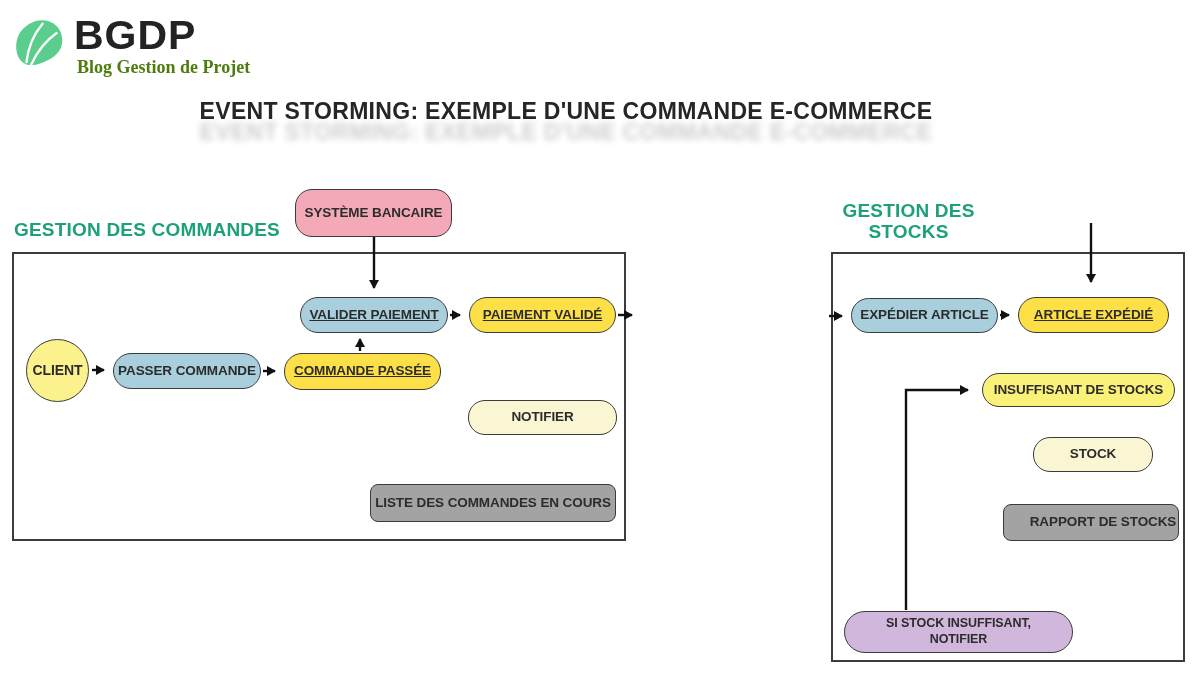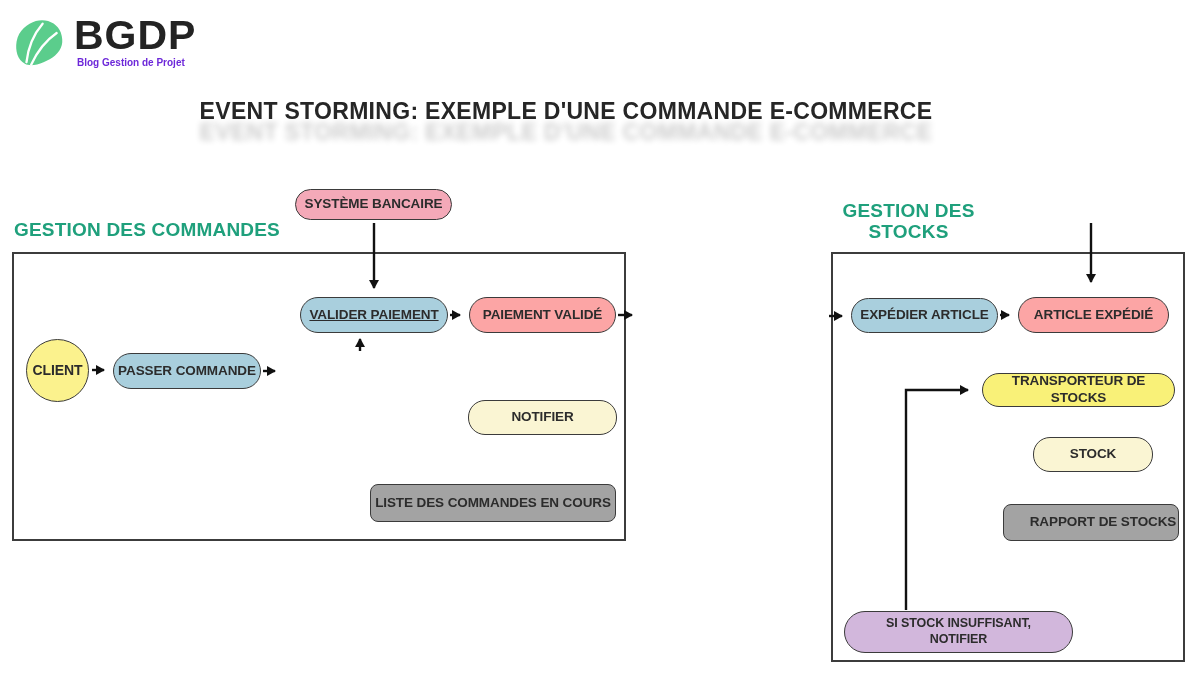--- a/index.html
+++ b/index.html
@@ -2,39 +2,39 @@
 <html><head>
 <meta charset="utf-8">
 <style>
   html,body{margin:0;padding:0;background:#fff;}
   .canvas{position:relative;width:1200px;height:700px;background:#ffffff;overflow:hidden;
           font-family:"Liberation Sans",sans-serif;}
   
   .logo-leaf{position:absolute;left:14px;top:16px;width:52px;height:56px;}
   .logo-brand{position:absolute;left:74px;top:12px;font-size:41px;font-weight:bold;
               color:#232323;letter-spacing:1px;}
-  .logo-tagline{position:absolute;left:77px;top:57px;font-size:10px;font-weight:bold;color:#6d28d9;}
+  .logo-tagline{position:absolute;left:77px;top:57px;font-size:18px;font-weight:bold;color:#4d7c0f;font-family:Liberation Serif, serif;}
   
   .main-title{position:absolute;left:566px;top:98px;transform:translateX(-50%);
               white-space:nowrap;font-size:23px;font-weight:bold;color:#262626;
               letter-spacing:0.3px;text-shadow:0 21px 6px rgba(0,0,0,0.20);}
   
   .region-label{position:absolute;font-size:19px;font-weight:bold;color:#1FA07C;
                 letter-spacing:0.2px;white-space:pre-line;line-height:1.1;}
   .region-box{position:absolute;border:2px solid #3c3c3c;background:transparent;box-sizing:border-box;}
   
   .arrows{position:absolute;left:0;top:0;pointer-events:none;}
   
   .node{position:absolute;display:flex;align-items:center;justify-content:center;
         box-sizing:border-box;border:1.5px solid #3b3b3b;border-radius:18px;
         font-size:13.5px;font-weight:bold;color:#2c2c2c;text-align:center;
         letter-spacing:-0.1px;line-height:1.25;white-space:pre-line;}
   .c-external{background:#F4A9B8;}
   .c-command{background:#A9CFDD;}
-  .c-event{background:#fca5a5;}
+  .c-event{background:#fde047;text-decoration:underline;}
   .c-policy{background:#D2B7DC;}
   .c-actor{background:#FBF28D;}
   .c-aggregate{background:#FAF5D3;}
   .c-readmodel{background:#a3a3a3;}
   .c-role{background:#F9F178;}
 </style>
 </head>
 <body>
 
 <div class="canvas">
@@ -69,32 +69,33 @@
       <path d="M360,351 L360,339" marker-end="url(#ah)"></path>
       <path d="M450,315 H460" marker-end="url(#ah)"></path>
       <path d="M618,315 H632" marker-end="url(#ah)"></path>
       <path d="M829,316 H842" marker-end="url(#ah)"></path>
       <path d="M1000,315 H1009" marker-end="url(#ah)"></path>
       <path d="M1091,223 V282" marker-end="url(#ah)"></path>
       <path d="M906,610 V390 H968" marker-end="url(#ah)"></path>
     </g>
   </svg>
 
-  <div class="node c-external" style="left:295px;top:189px;width:157px;height:31px;border-radius:17px;">SYSTÈME BANCAIRE</div>
+  <div class="node c-external" style="left:295px;top:189px;width:157px;height:48px;border-radius:17px;">SYSTÈME BANCAIRE</div>
 
   <div class="node c-command" style="left:300px;top:297px;width:148px;height:36px;text-decoration:underline;">VALIDER PAIEMENT</div>
   <div class="node c-event" style="left:469px;top:297px;width:147px;height:36px;">PAIEMENT VALIDÉ</div>
   <div class="node c-command" style="left:851px;top:298px;width:147px;height:35px;">EXPÉDIER ARTICLE</div>
   <div class="node c-event" style="left:1018px;top:297px;width:151px;height:36px;">ARTICLE EXPÉDIÉ</div>
 
   <div class="node c-command" style="left:113px;top:353px;width:148px;height:36px;">PASSER COMMANDE</div>
   <div class="node c-actor" style="left:26px;top:339px;width:63px;height:63px;border-radius:50%;font-size:14px;">CLIENT</div>
+  <div class="node c-event" style="left:284px;top:353px;width:157px;height:37px;">COMMANDE PASSÉE</div>
 
   <div class="node c-aggregate" style="left:468px;top:400px;width:149px;height:35px;border-radius:17px;">NOTIFIER</div>
   <div class="node c-readmodel" style="left:370px;top:484px;width:246px;height:38px;border-radius:8px;">LISTE DES COMMANDES EN COURS</div>
 
-  <div class="node c-role" style="left:982px;top:373px;width:193px;height:34px;border-radius:17px;">TRANSPORTEUR DE STOCKS</div>
+  <div class="node c-role" style="left:982px;top:373px;width:193px;height:34px;border-radius:17px;">INSUFFISANT DE STOCKS</div>
   <div class="node c-aggregate" style="left:1033px;top:437px;width:120px;height:35px;border-radius:17px;">STOCK</div>
   <div class="node c-readmodel" style="left:1003px;top:504px;width:176px;height:37px;border-radius:8px;padding-left:24px;">RAPPORT DE STOCKS</div>
   <div class="node c-policy" style="left:844px;top:611px;width:229px;height:42px;border-radius:21px;font-size:12.5px;">SI STOCK INSUFFISANT,
 NOTIFIER</div>
 
 </div>
 
 </body></html>

